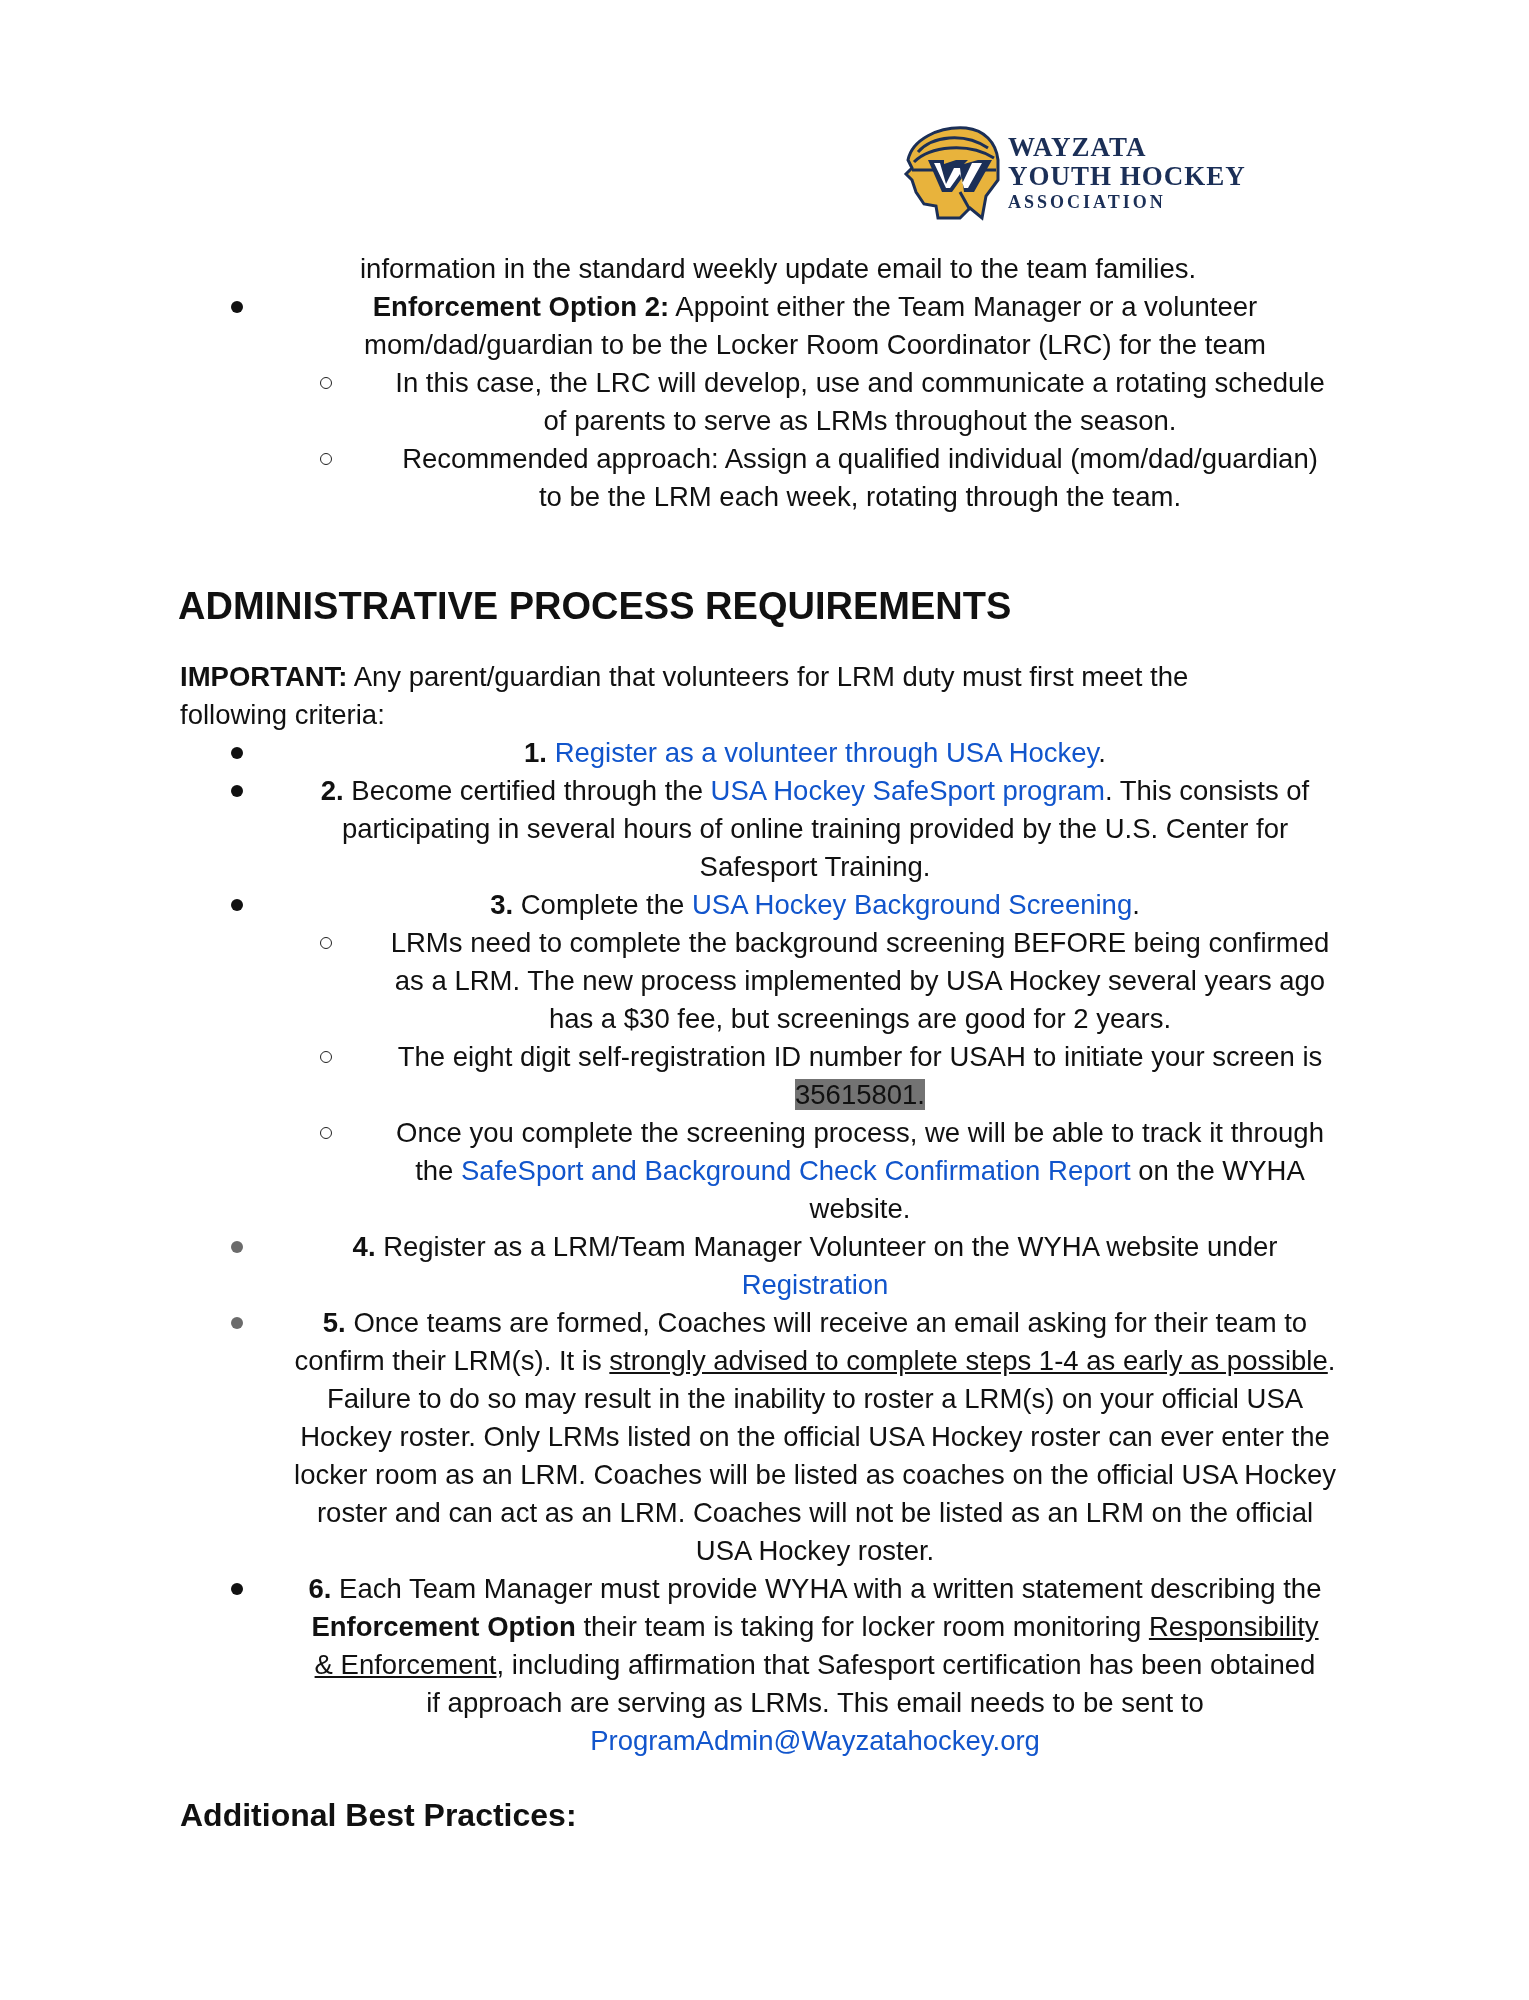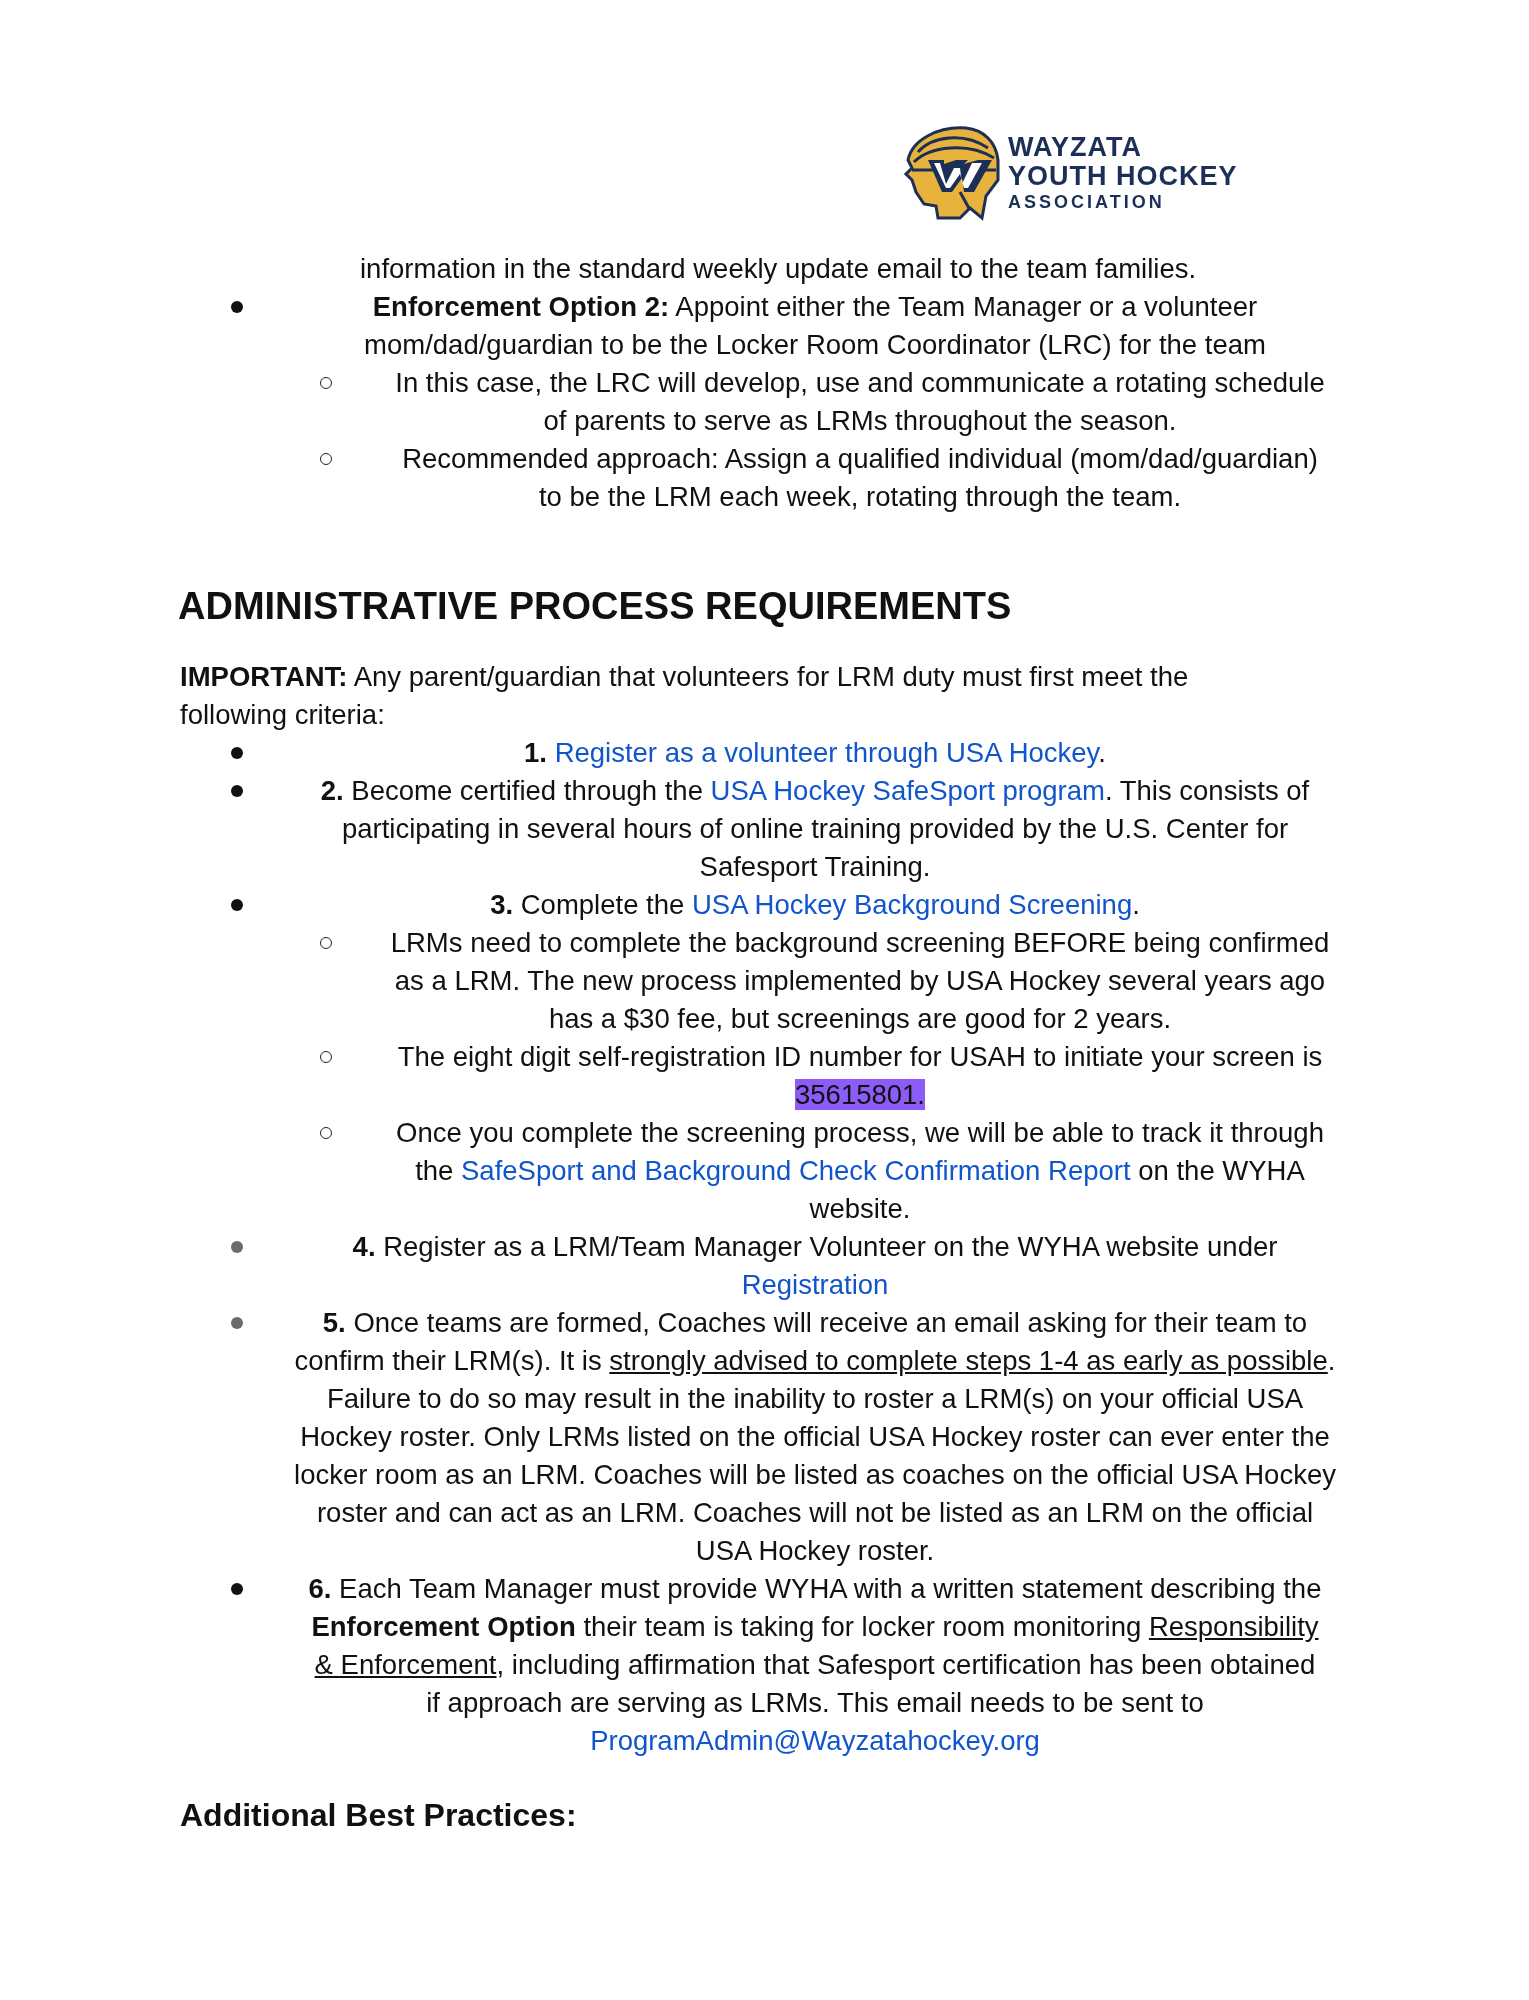--- a/index.html
+++ b/index.html
@@ -8,21 +8,21 @@
     font-family: "Liberation Sans", "DejaVu Sans", sans-serif;
     color: #111111;
   }
   .logo {
     position: absolute; left: 898px; top: 122px; width: 380px; height: 100px;
     display: flex; align-items: center;
   }
   .logo-mark { width: 104px; height: 100px; flex: 0 0 auto; }
   .logo-text {
     margin-left: 6px; display: flex; flex-direction: column; justify-content: center;
-    font-family: Liberation Sans, sans-serif; font-weight: bold; color: #1b2f57;
+    font-family: Liberation Serif, serif; font-weight: bold; color: #1b2f57;
     letter-spacing: 1px; line-height: 1;
   }
   .logo-line1 { font-size: 27px; }
   .logo-line2 { font-size: 27px; margin-top: 2px; }
   .logo-line3 { font-size: 18px; letter-spacing: 3px; margin-top: 3px; }
 
   .content {
     position: absolute; left: 180px; top: 250px; width: 1180px;
     font-size: 27.5px; line-height: 38px;
   }
@@ -36,21 +36,21 @@
   }
   .bullet.grey { background: #6b6b6b; }
   .bullet.l1 { left: 51px; }
   .hollow {
     position: absolute; width: 10px; height: 10px; border-radius: 50%;
     border: 1.5px solid #222; background: transparent; top: 13px; left: 140px;
   }
   b { font-weight: bold; }
   a, .link { color: #1155cc; }
   .ul { text-decoration: underline; }
-  .hl { background: #8b5cf6; }
+  .hl { background: #737373; }
   h2 {
     margin: 12px; font-size: 38px; font-weight: bold; line-height: 40px;
   }
   h3 { margin: 0; font-size: 32px; font-weight: bold; line-height: 38px; }
 </style>
 </head>
 <body>
 
 <div class="logo">
   <svg class="logo-mark" viewBox="0 0 104 100">

